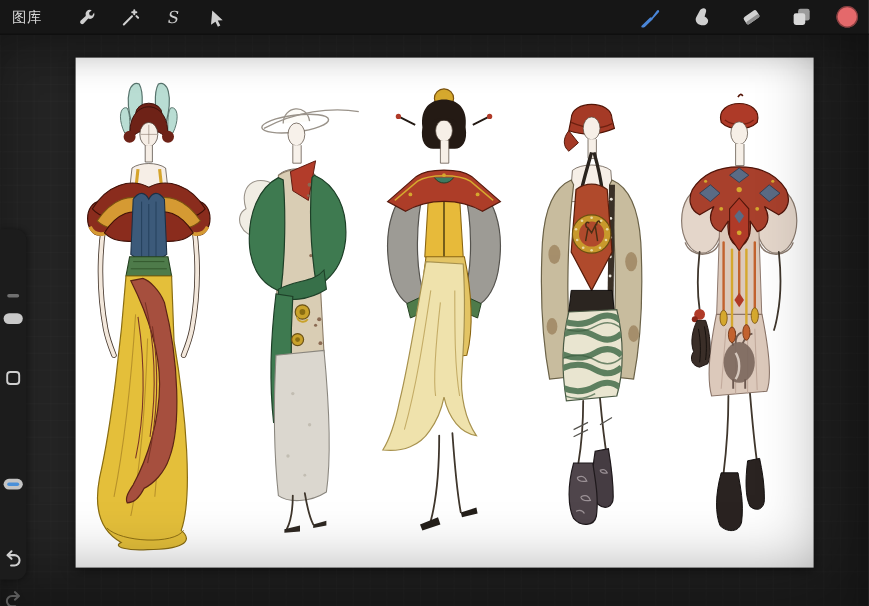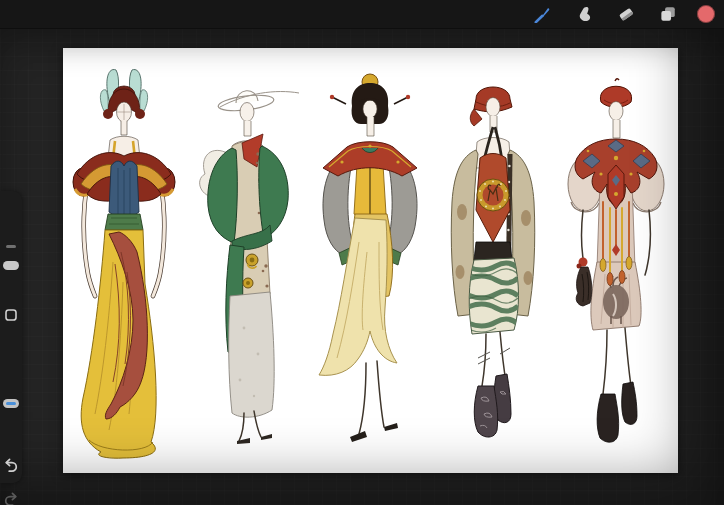--- a/index.html
+++ b/index.html
@@ -50,20 +50,50 @@
   .handle-opacity .accent{width:10px;height:2.6px;border-radius:2px;}
   .modify-btn{position:absolute;left:3px;top:116px;width:16px;height:16px;display:flex;align-items:center;justify-content:center;cursor:pointer;}
   .undo-btn{position:absolute;left:3px;top:266px;width:16px;height:16px;cursor:pointer;}
   .redo-btn{position:absolute;left:3px;top:300px;width:16px;height:16px;cursor:pointer;}
   .ln{fill:none;stroke:#3f362c;stroke-width:1.5;stroke-linecap:round;}
 </style>
 </head>
 <body>
 
 <div class="topbar">
+  <div class="tb-left">
+    <span class="gallery-label">图库</span>
+
+    <div class="tool-btn">
+      <svg width="17" height="17" viewBox="0 0 16 16">
+        <path d="M13.6 4.2a3.6 3.6 0 0 1-4.6 4.7L5.2 13a1.65 1.65 0 0 1-2.3-2.3l4.1-3.8a3.6 3.6 0 0 1 4.7-4.6L9.6 4.4l.5 1.9 1.9.5z" fill="#cfcfcf"></path>
+      </svg>
+    </div>
+
+    <div class="tool-btn">
+      <svg width="17" height="17" viewBox="0 0 16 16">
+        <g stroke="#cfcfcf" stroke-width="1.6" stroke-linecap="round" fill="none">
+          <path d="M3 13.5 L9.4 7.1"></path>
+          <path d="M11.2 2.4 v3.2 M9.6 4 h3.2 M12.9 7 l1.3 1.3"></path>
+        </g>
+      </svg>
+    </div>
+
+    <div class="tool-btn">
+      <svg width="17" height="17" viewBox="0 0 16 16">
+        <text x="8" y="12.5" text-anchor="middle" font-size="13" font-style="italic" font-family="DejaVu Serif, serif" fill="#cfcfcf">S</text>
+      </svg>
+    </div>
+
+    <div class="tool-btn">
+      <svg width="17" height="17" viewBox="0 0 16 16">
+        <path d="M3.6 13.8 L4.6 2.6 L12.8 10.2 L8.9 10.5 L10.9 14.4 L9 15.3 L7.1 11.4 Z" fill="#cfcfcf"></path>
+      </svg>
+    </div>
+  </div>
 
   <div class="tb-right">
     <div class="tool-btn" style="color: rgb(74, 134, 216);">
       <svg width="18" height="18" viewBox="0 0 16 16">
         <g stroke-linecap="round">
           <path d="M2.5 15.3 L8.4 9.6" stroke="currentColor" stroke-width="2.3"></path>
           <path d="M8.1 9.9 L12.9 3.3 C13.7 2.2 15.2 3.5 14.2 4.6 L8.9 10.6 Z" fill="currentColor"></path>
         </g>
       </svg>
     </div>

